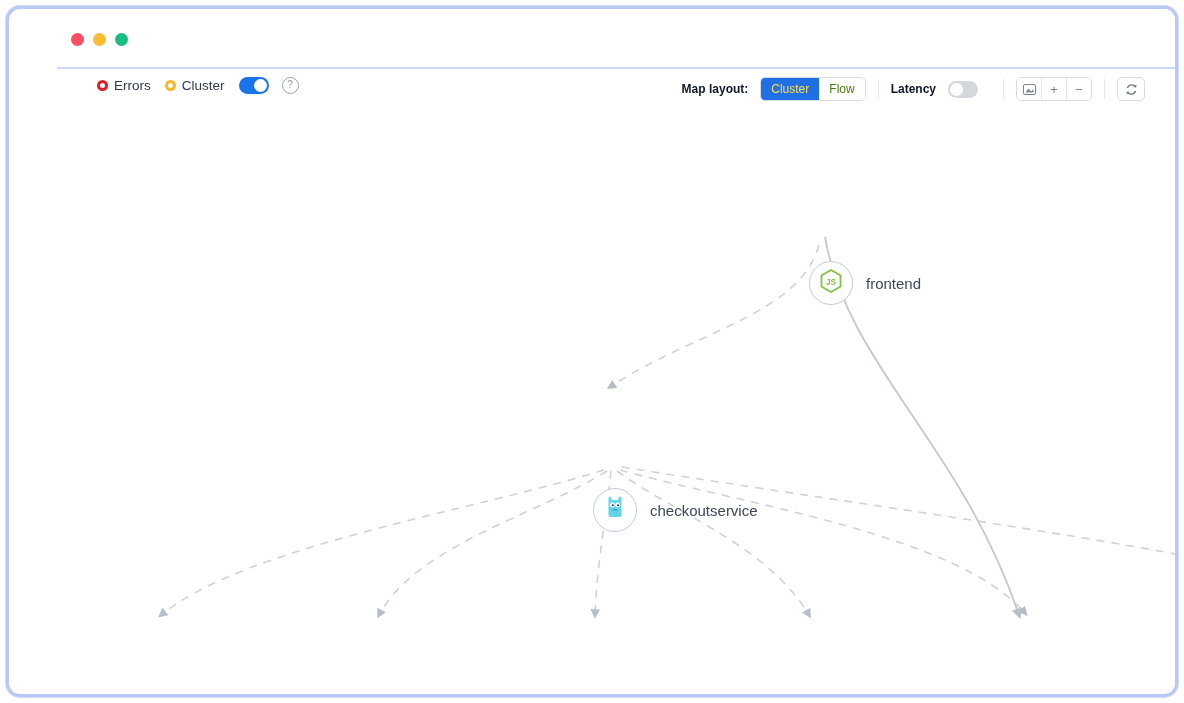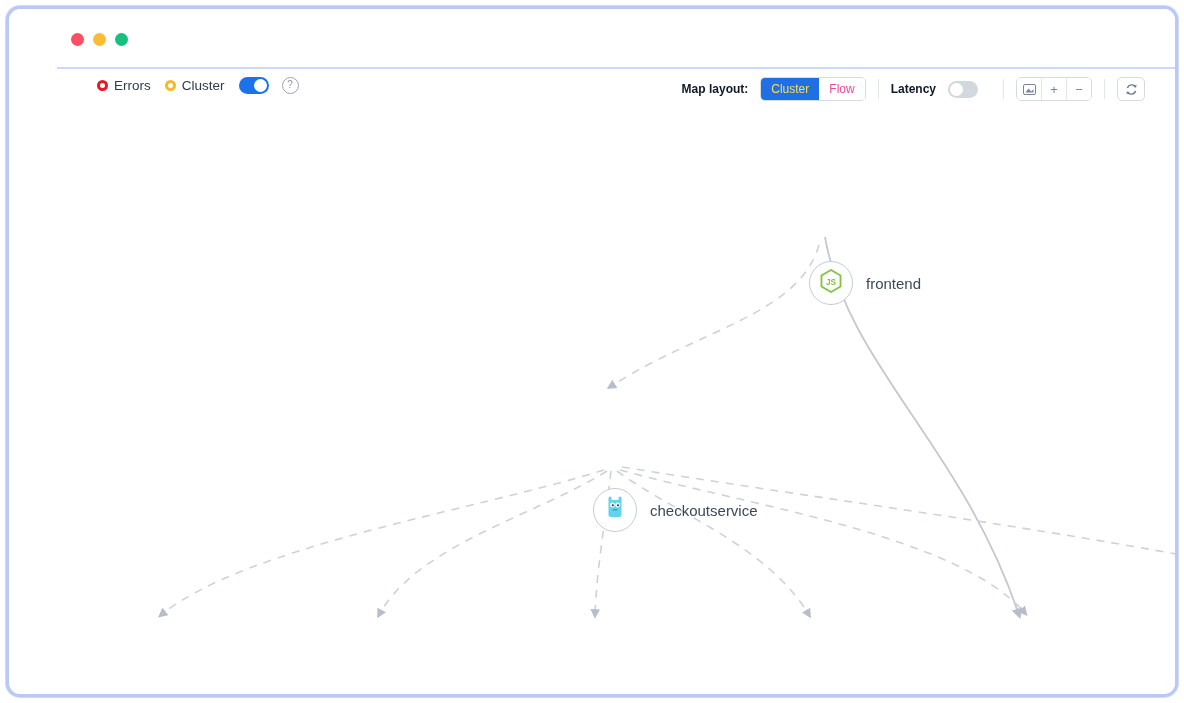--- a/index.html
+++ b/index.html
@@ -124,21 +124,21 @@
     display: flex;
     border: 1px solid #d6dbe3;
     border-radius: 5px;
     overflow: hidden;
     height: 22px;
   }
   .seg div {
     padding: 0 10px;
     font-size: 12px;
     line-height: 22px;
-    color: #ec4899;
+    color: #4d7c0f;
     background: #ffffff;
     cursor: pointer;
   }
   .seg div.active {
     background: #1f6fe5;
     color: #fde047;
     text-align: right;
   }
   .divider {
     width: 1px; height: 20px;

